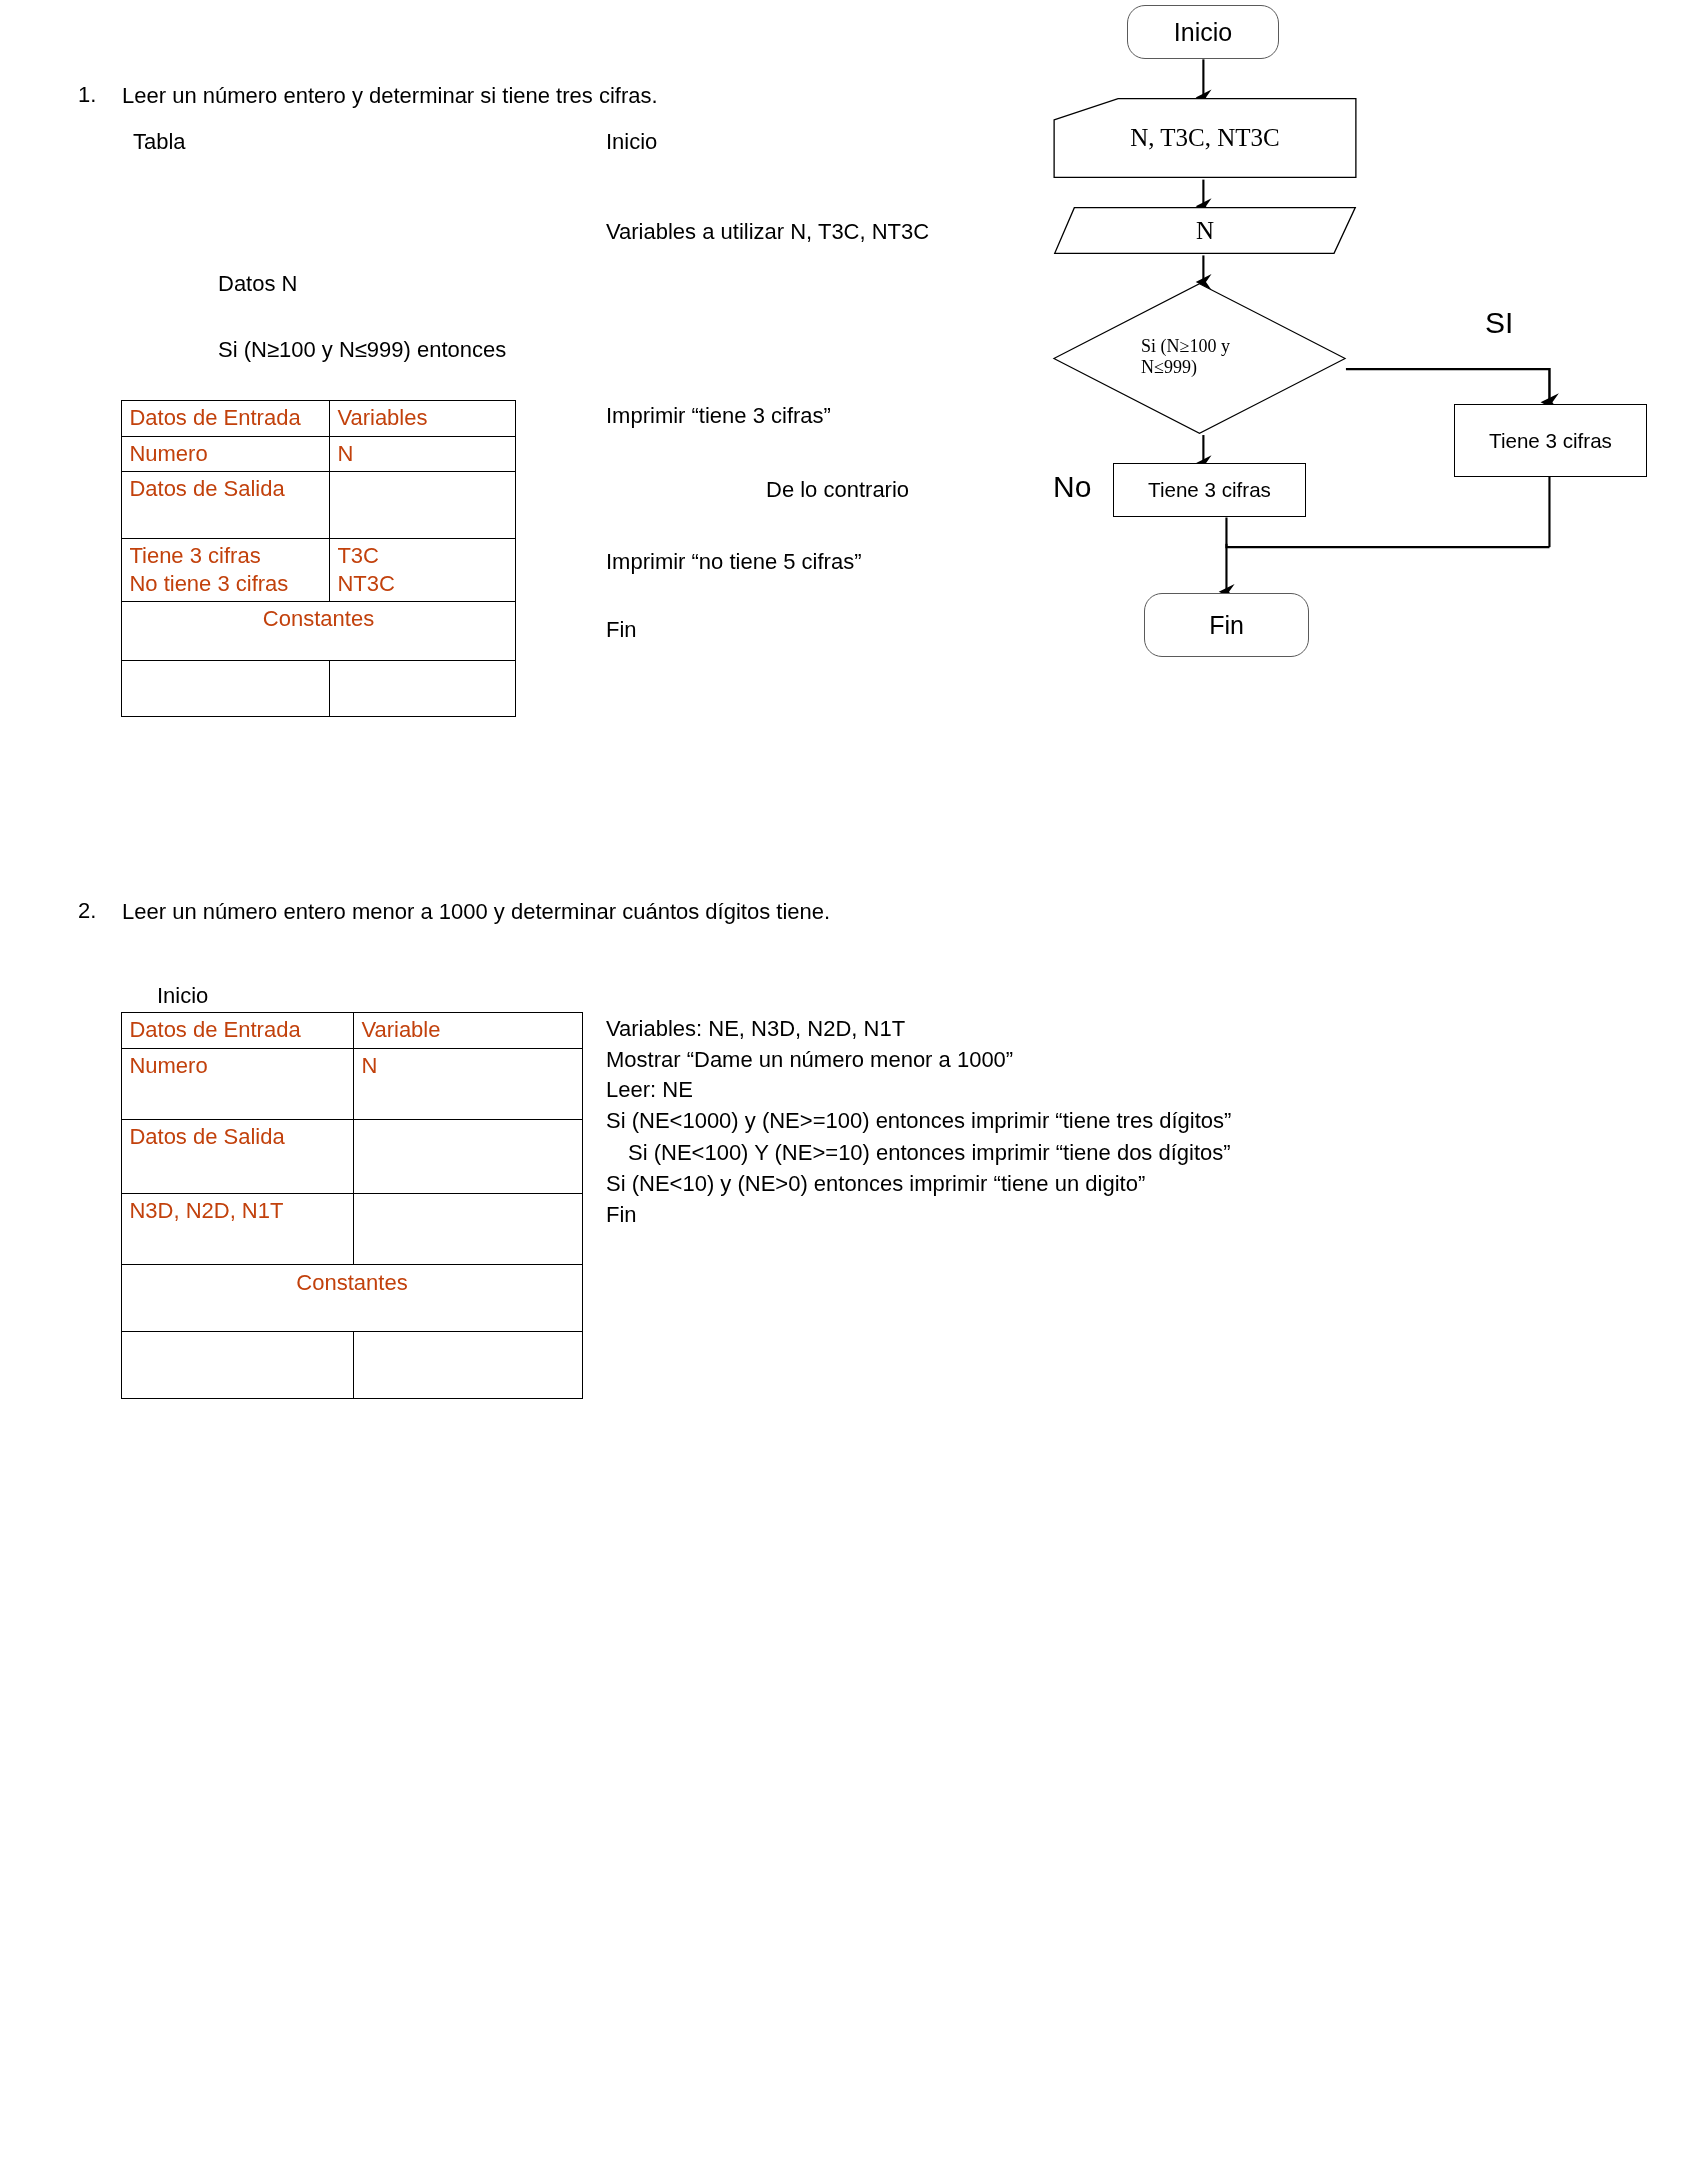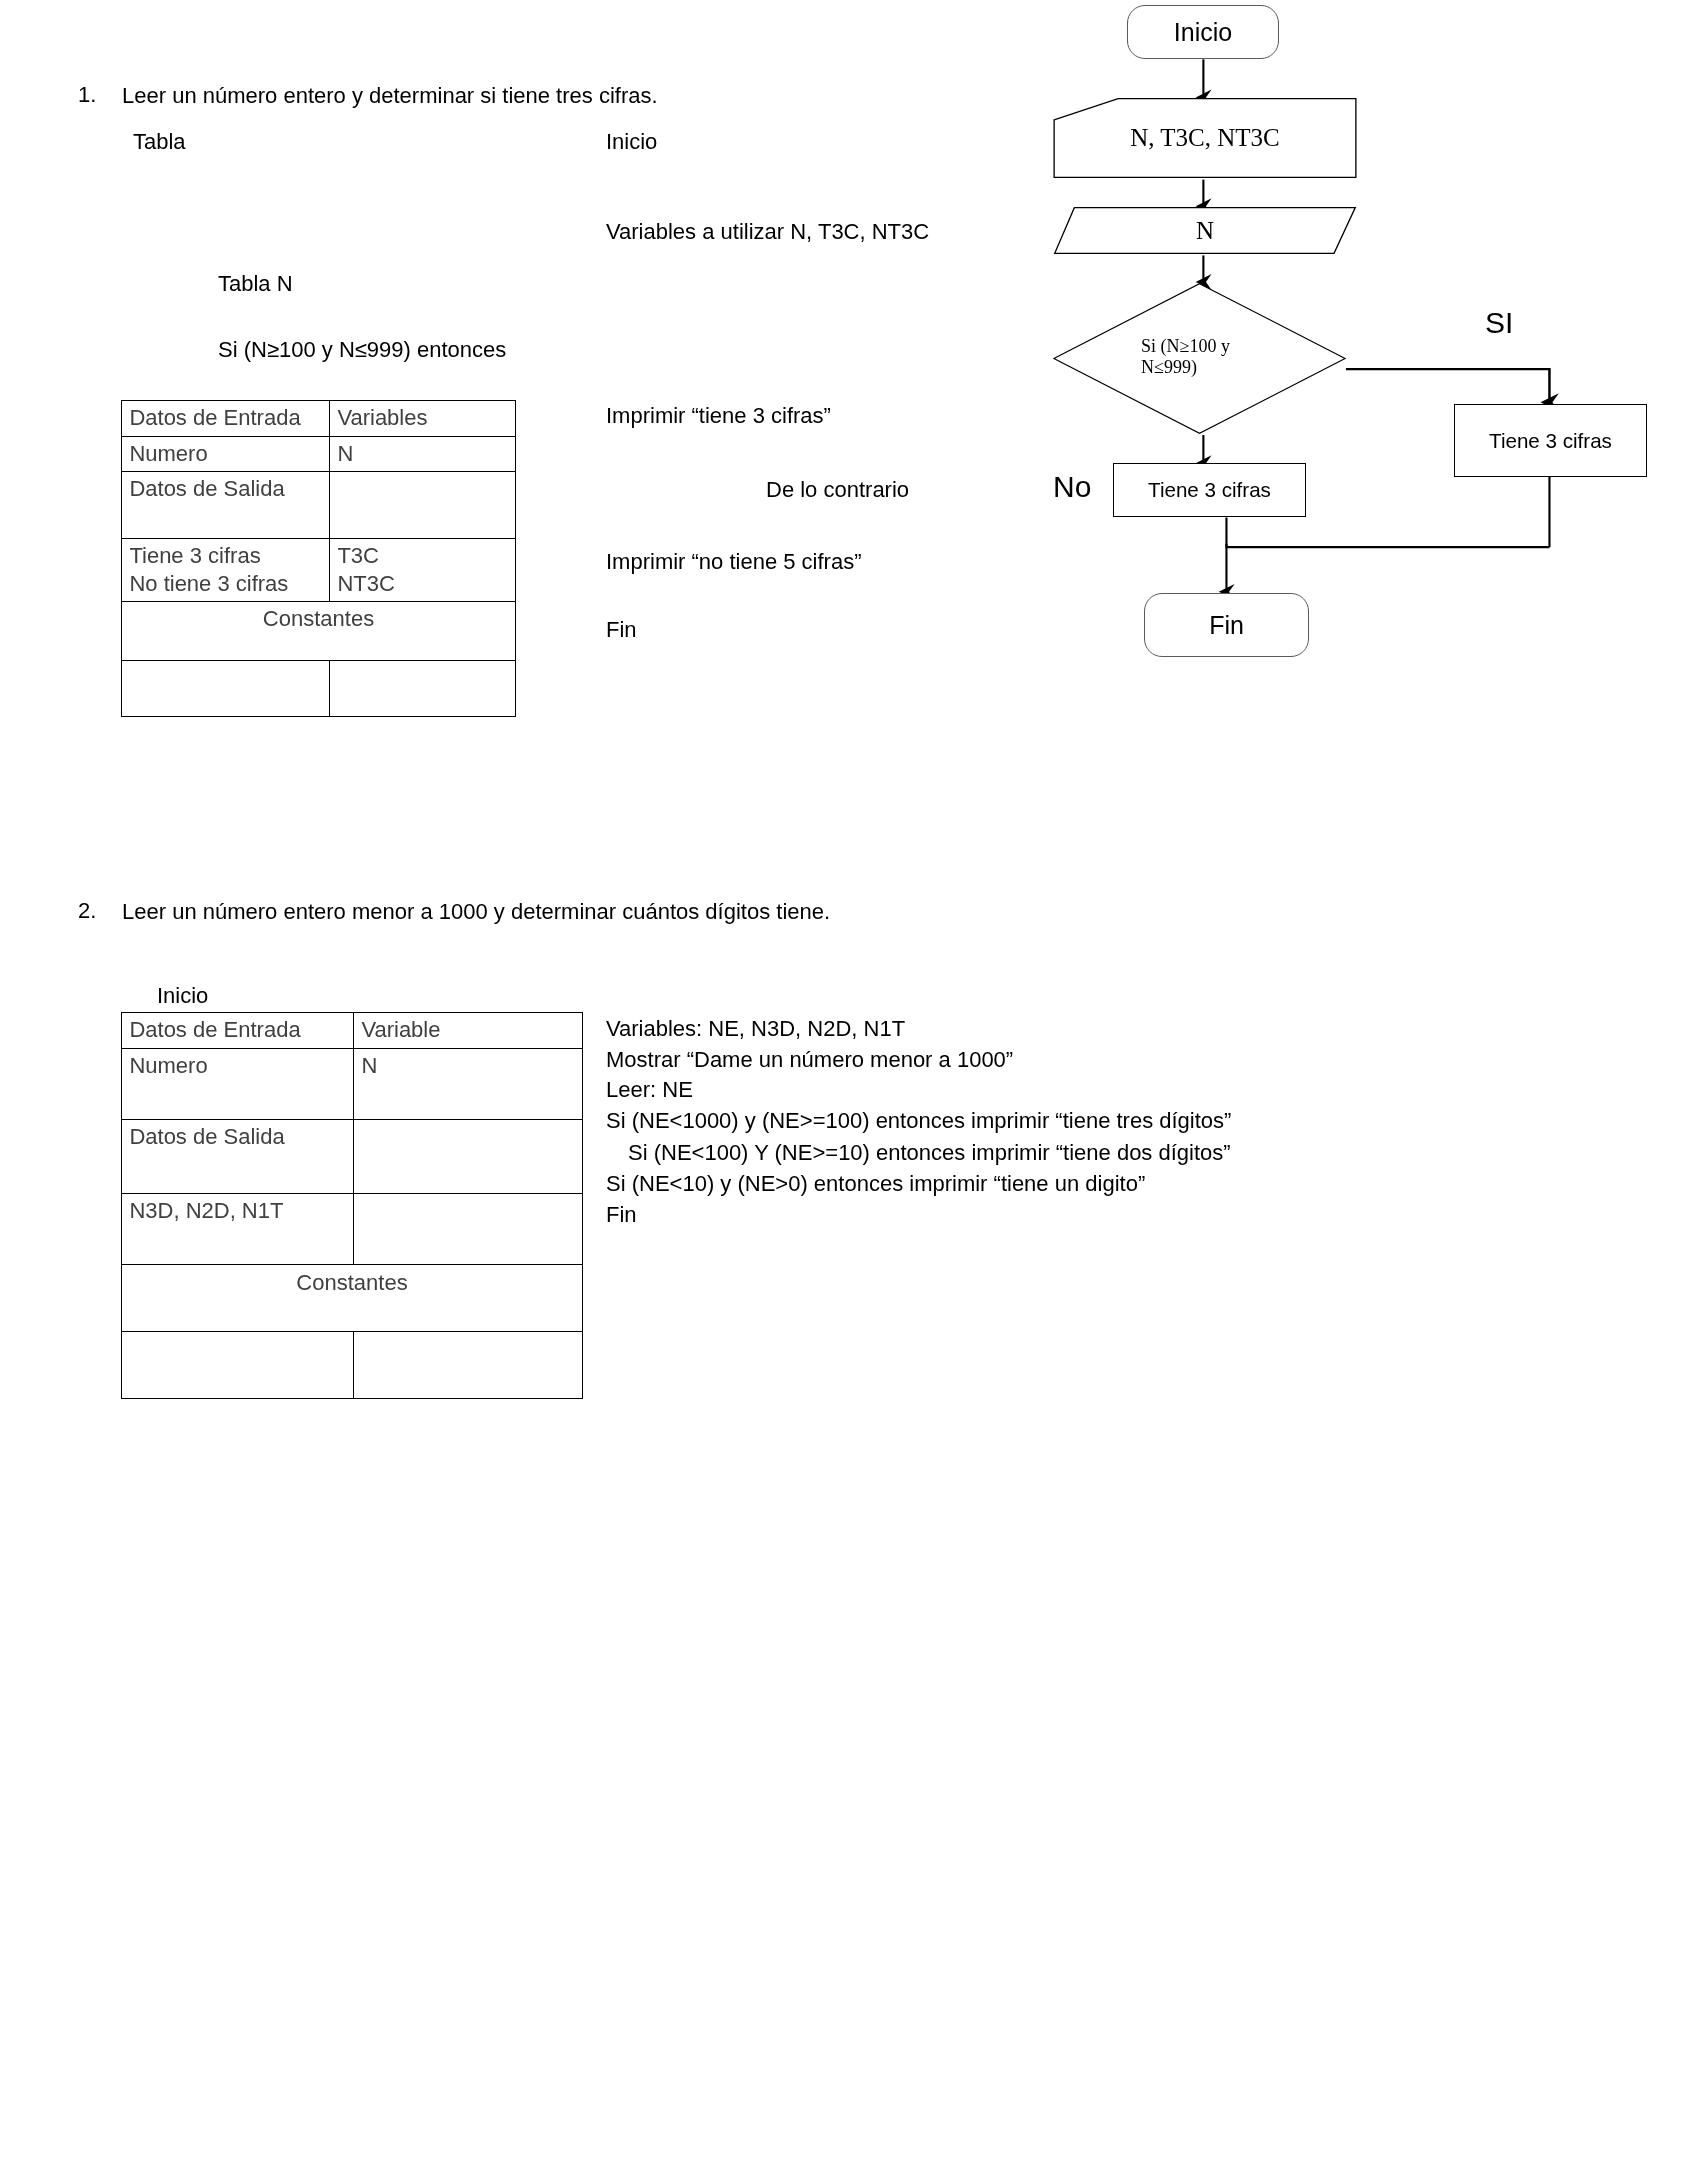--- a/index.html
+++ b/index.html
@@ -43,21 +43,21 @@
     table-layout: fixed;
     font-size: 22px;
   }
   .vtable td {
     border: 1.3px solid #000000;
     padding: 3.3px 7.4px 3.3px 7.4px;
     vertical-align: top;
     font-family: "Liberation Sans", sans-serif;
     font-size: 22px;
     line-height: 1.27;
-    color: #404040;
+    color: #c2410c;
   }
   .red { color: #FF0000; }
   .ctr { text-align: center; }
 
   
   .fc {
     position: absolute;
     left: 1022px;
     top: 0px;
     width: 666px;
@@ -114,21 +114,21 @@
 
   <div class="li-num" style="left:78px; top:82px;">1.</div>
   <div class="txt" style="left:122px; top:82px;">Leer un número entero y determinar si tiene tres cifras.</div>
 
   <div class="txt" style="left:133px; top:128px;">Tabla</div>
 
   <div class="txt" style="left:606px; top:128px;">Inicio</div>
 
   <div class="txt" style="left:606px; top:202px;margin-top:16px;">Variables a utilizar N, T3C, NT3C</div>
 
-  <div class="txt" style="left:218px; top:270px;">Tabla N</div>
+  <div class="txt" style="left:218px; top:270px;">Datos N</div>
 
   <div class="txt" style="left:218px; top:336px;">Si (N≥100 y N≤999) entonces</div>
 
   <div class="txt" style="left:606px; top:402px;">Imprimir “tiene 3 cifras”</div>
 
   <div class="txt" style="left:766px; top:476px;">De lo contrario</div>
 
   <div class="txt" style="left:606px; top:548px;">Imprimir “no tiene 5 cifras”</div>
 
   <div class="txt" style="left:606px; top:616px;">Fin</div>

